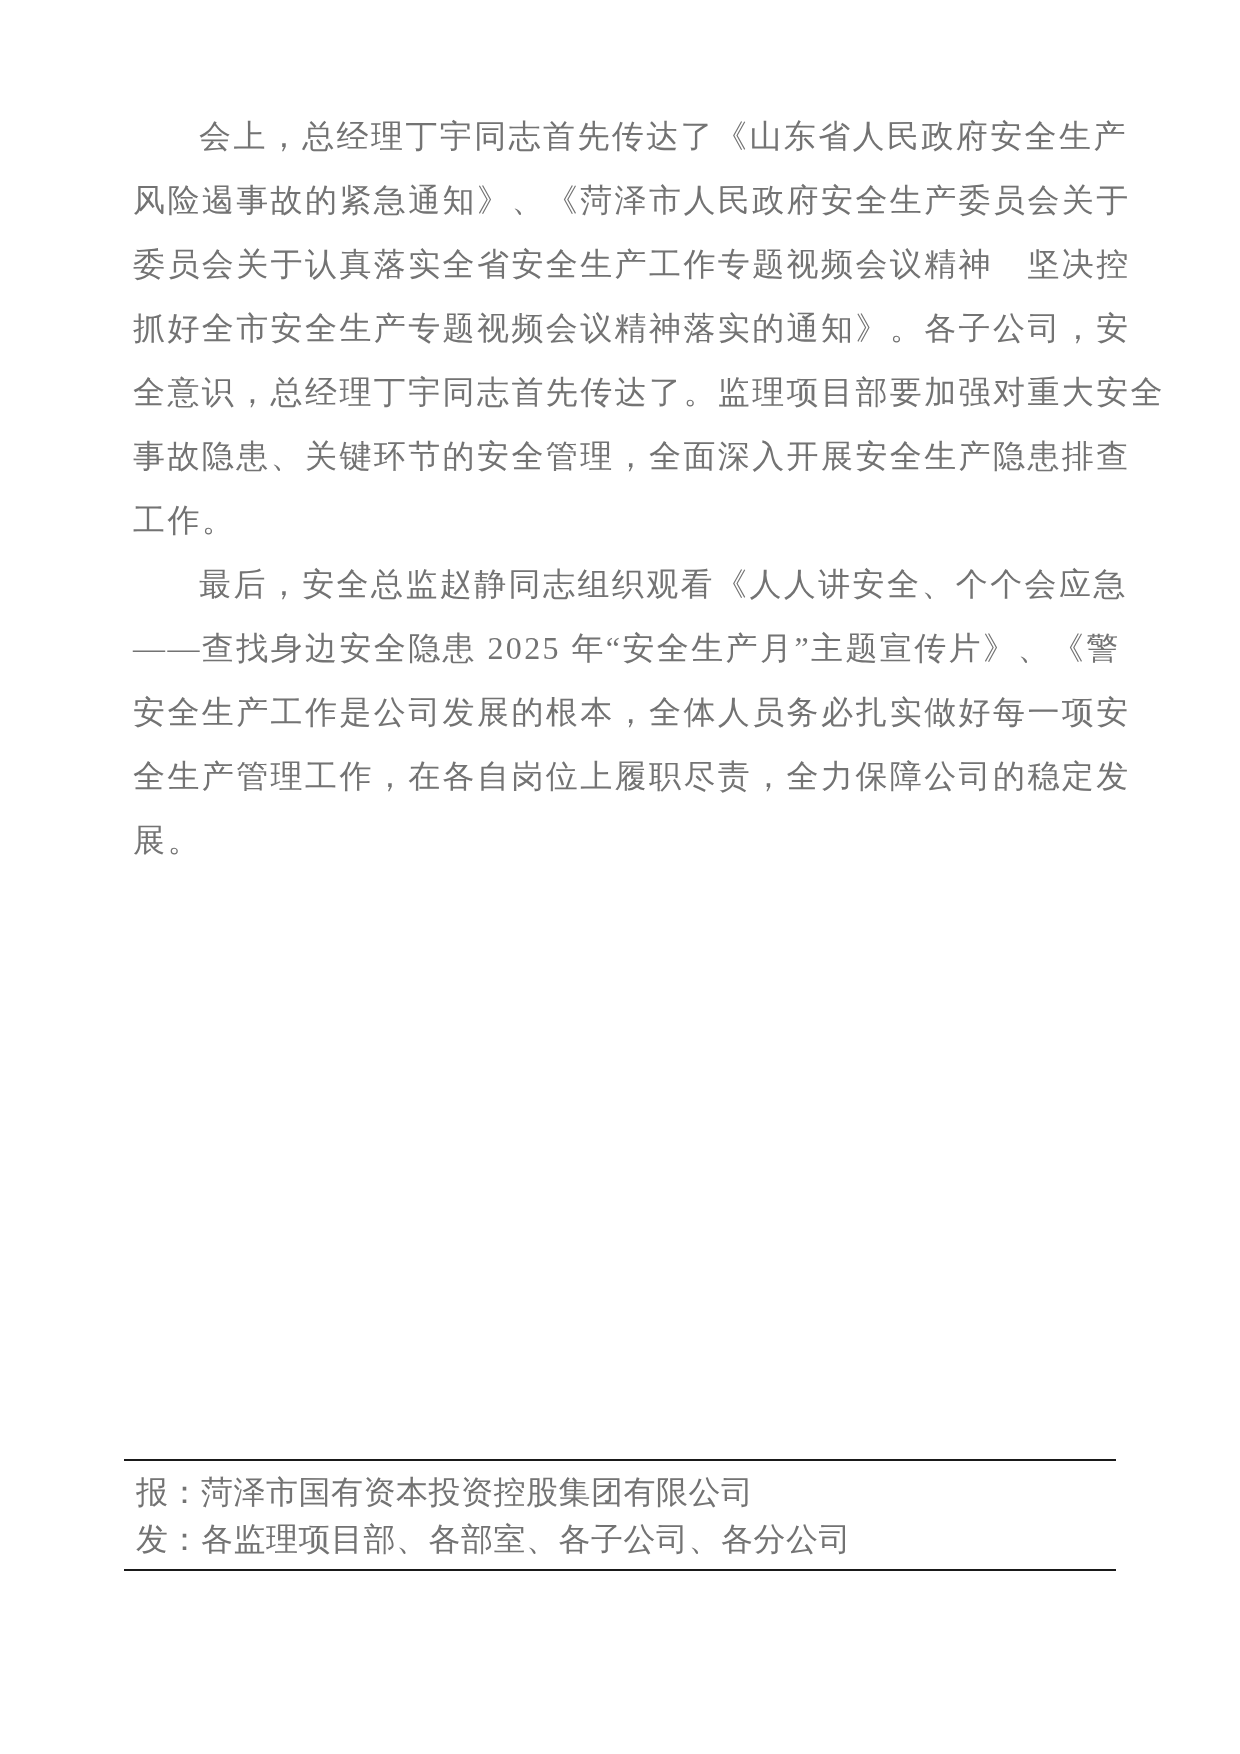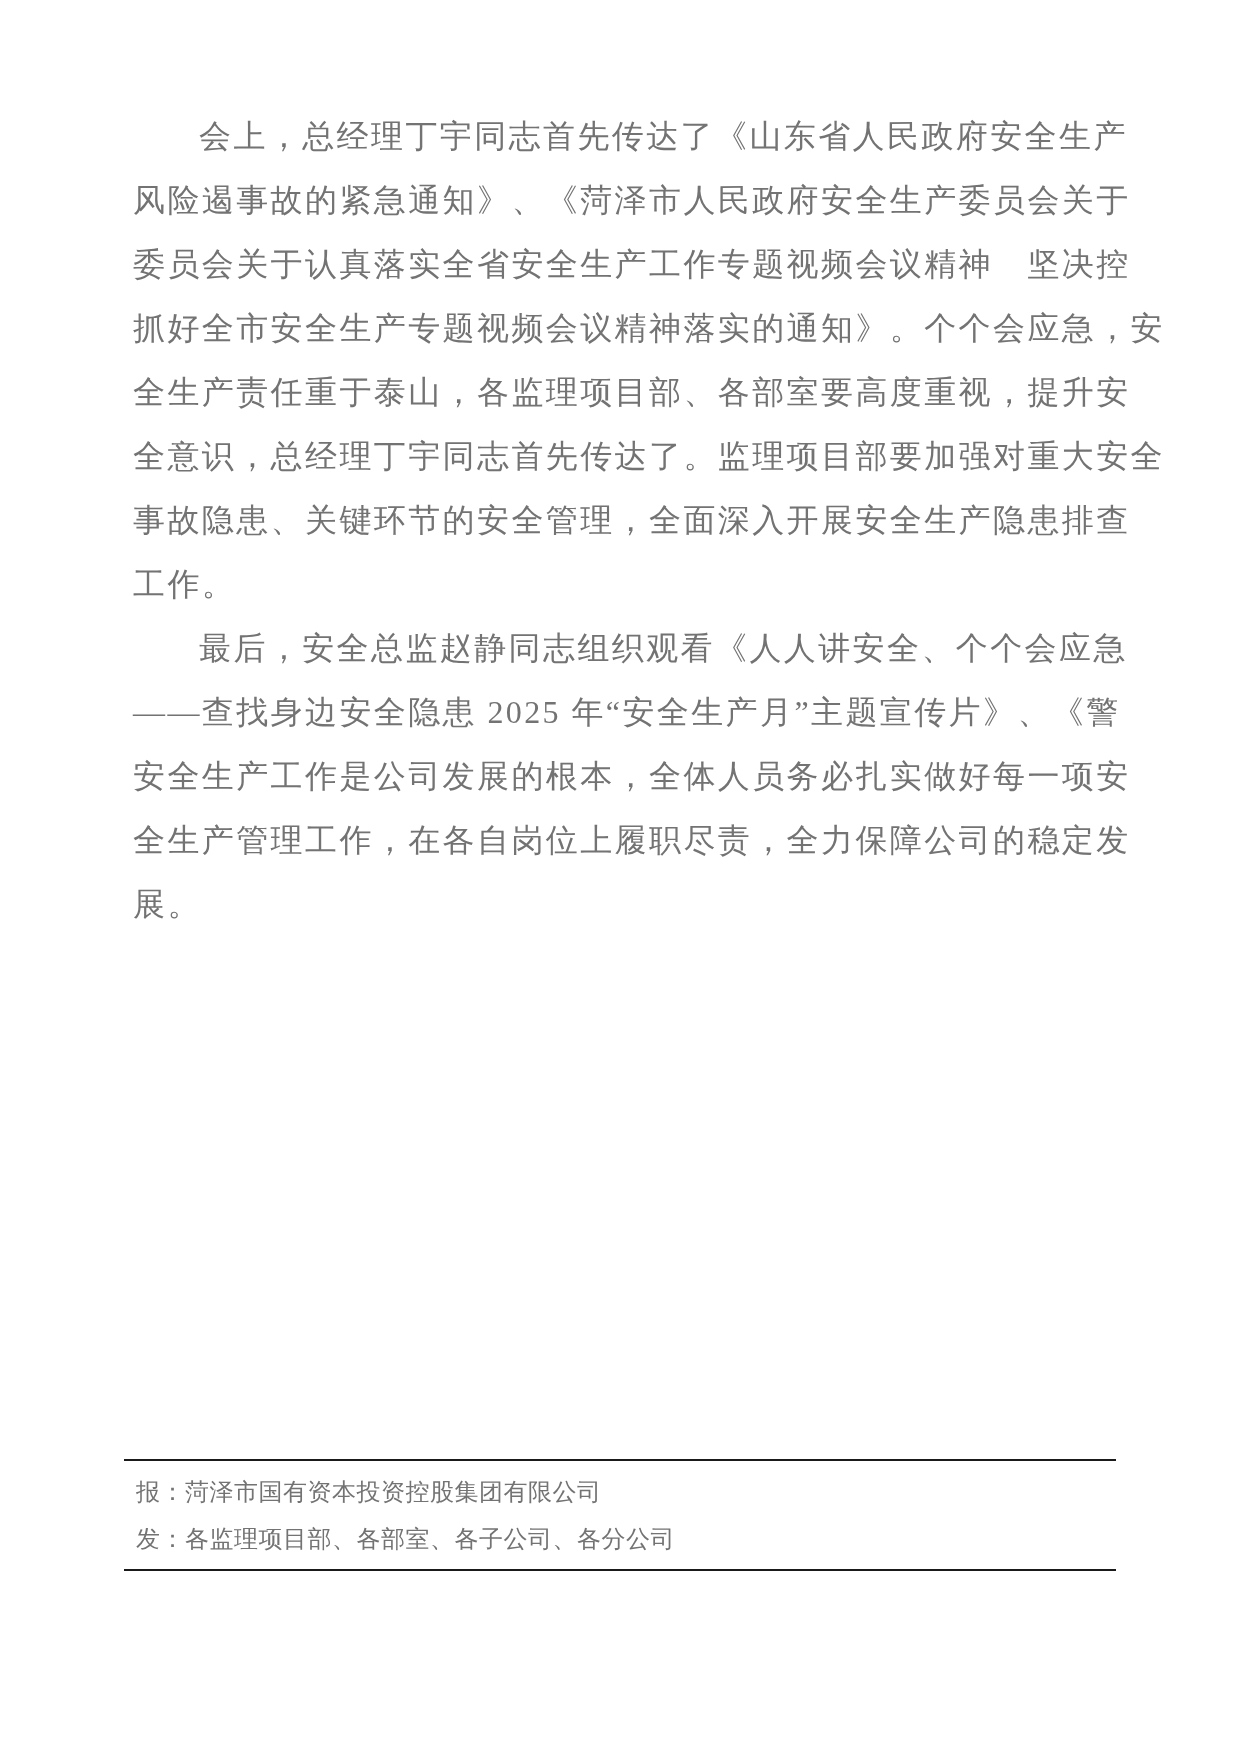--- a/index.html
+++ b/index.html
@@ -45,41 +45,40 @@
   .footer-block {
     position: absolute;
     left: 124px;
     top: 1459px;
     width: 992px;
     border-top: 2px solid #1a1a1a;
     border-bottom: 2px solid #1a1a1a;
     padding: 8px 0 6px 0;
   }
   .footer-line {
-    font-size: 24px;
+    font-size: 32px;
     line-height: 47px;
     letter-spacing: 0.5px;
     padding-left: 12px;
     text-align: left;
     white-space: nowrap;
   }
 </style>
 </head>
 <body>
 
 <div class="page">
 
   <div class="body-text">
 
     <div class="para">
       <div class="line first">会上，总经理丁宇同志首先传达了《山东省人民政府安全生产</div>
       <div class="line">风险遏事故的紧急通知》、《菏泽市人民政府安全生产委员会关于</div>
       <div class="line">委员会关于认真落实全省安全生产工作专题视频会议精神　坚决控</div>
-      <div class="line">抓好全市安全生产专题视频会议精神落实的通知》。个个会应急，安</div>
-      <div class="line">全生产责任重于泰山，各监理项目部、各部室要高度重视，提升安</div>
+      <div class="line">抓好全市安全生产专题视频会议精神落实的通知》。各子公司，安</div>
       <div class="line">全意识，总经理丁宇同志首先传达了。监理项目部要加强对重大安全</div>
       <div class="line">事故隐患、关键环节的安全管理，全面深入开展安全生产隐患排查</div>
       <div class="line plain">工作。</div>
     </div>
 
     <div class="para">
       <div class="line first">最后，安全总监赵静同志组织观看《人人讲安全、个个会应急</div>
       <div class="line">——查找身边安全隐患 2025 年“安全生产月”主题宣传片》、《警</div>
       <div class="line">安全生产工作是公司发展的根本，全体人员务必扎实做好每一项安</div>
       <div class="line">全生产管理工作，在各自岗位上履职尽责，全力保障公司的稳定发</div>

